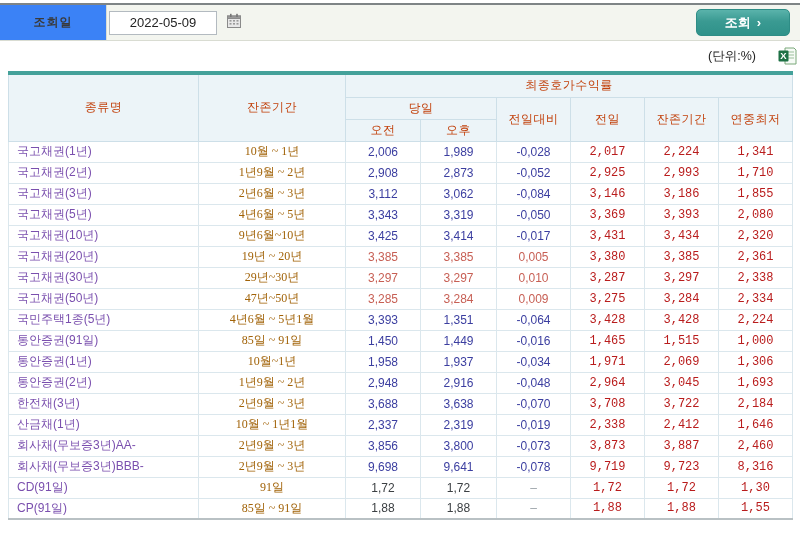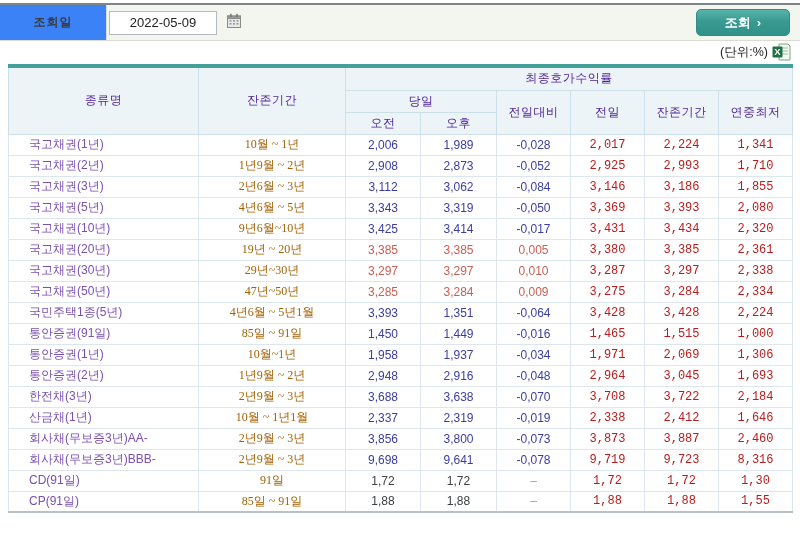--- a/index.html
+++ b/index.html
@@ -59,60 +59,60 @@
     font-weight: bold;
     font-size: 13px;
     cursor: pointer;
     display: flex; align-items: center; justify-content: center; gap: 6px;
     font-family: "Liberation Sans", "DejaVu Sans", sans-serif;
   }
   .search-btn .arrow { font-size: 13px; font-weight: bold; line-height: 1; }
 
   
   .unit-row {
-    height: 23px;
-    padding: 0 9px;
+    height: 30px;
+    padding: 0 3px;
     display: flex;
     align-items: center;
     justify-content: flex-end;
-    gap: 3px;
+    gap: 21px;
     color: #222;
     font-size: 12.5px;
   }
   .excel-btn { background: none; border: none; cursor: pointer; width: 20px; height: 19px; padding: 0; }
 
   
   .bond-table {
     width: 784px;
     margin: 0 8px;
     border-collapse: collapse;
     table-layout: fixed;
     border-top: 4px solid #44a19a;
     border-bottom: 2px solid #b9c1c4;
   }
   .bond-table th {
     background: #ecf4f8;
     border: 1px solid #cddfe8;
-    color: #4c1d95;
+    color: #c2410c;
     font-weight: normal;
     font-size: 12px;
     text-align: center;
     height: 22px;
     letter-spacing: 0.5px;
   }
   .bond-table thead tr:first-child th { height: 24px; }
   .bond-table td {
     border: 1px solid #dbe7ed;
     height: 21px;
     font-size: 12px;
     text-align: center;
     white-space: nowrap;
     overflow: hidden;
   }
-  .bond-table td.name { text-align: left; padding-left: 20px; color: #7a4fae; }
+  .bond-table td.name { text-align: left; padding-left: 8px; color: #7a4fae; }
   .bond-table td.period { color: #a16207; font-family: Liberation Serif, serif; }
   .bond-table td.prev, .bond-table td.high, .bond-table td.low { color: #b91c1c; font-family: Liberation Mono, monospace; }
   tr.trend-down td.am, tr.trend-down td.pm, tr.trend-down td.chg { color: #3b3ea0; }
   tr.trend-up td.am, tr.trend-up td.pm, tr.trend-up td.chg { color: #c75f54; }
   tr.trend-flat td.am, tr.trend-flat td.pm { color: #3c4043; }
   tr.trend-flat td.chg { color: #9ba3a9; }
 </style>
 </head>
 <body>
 

